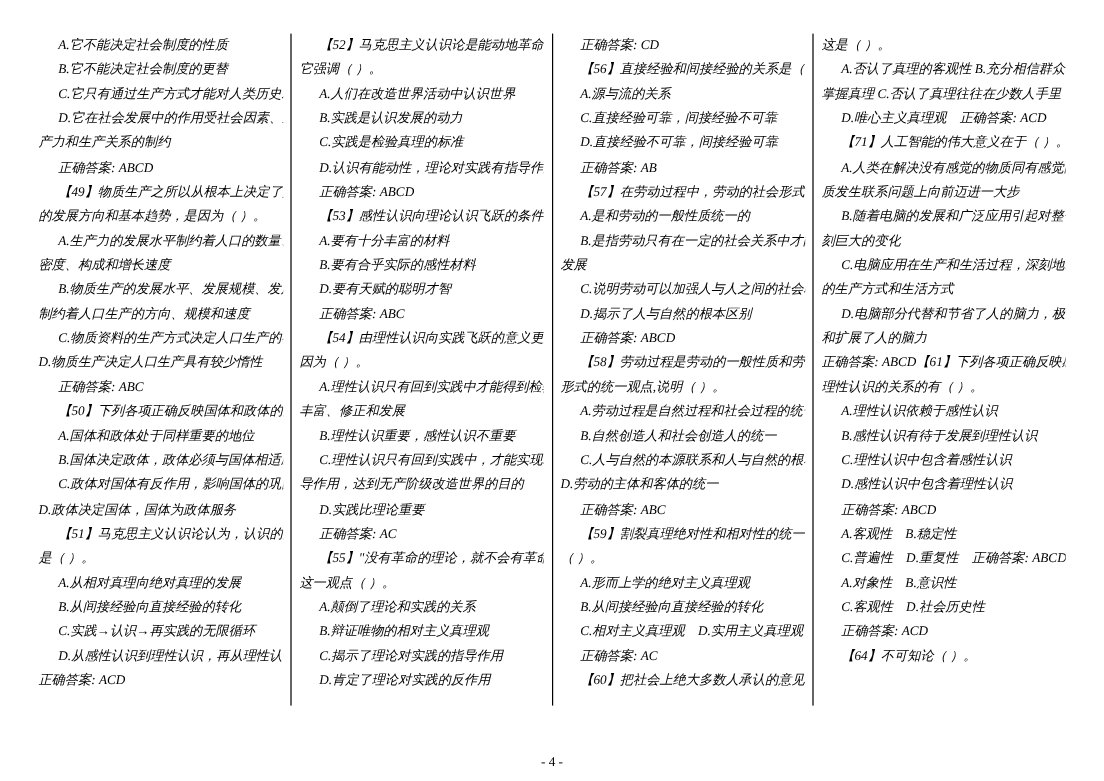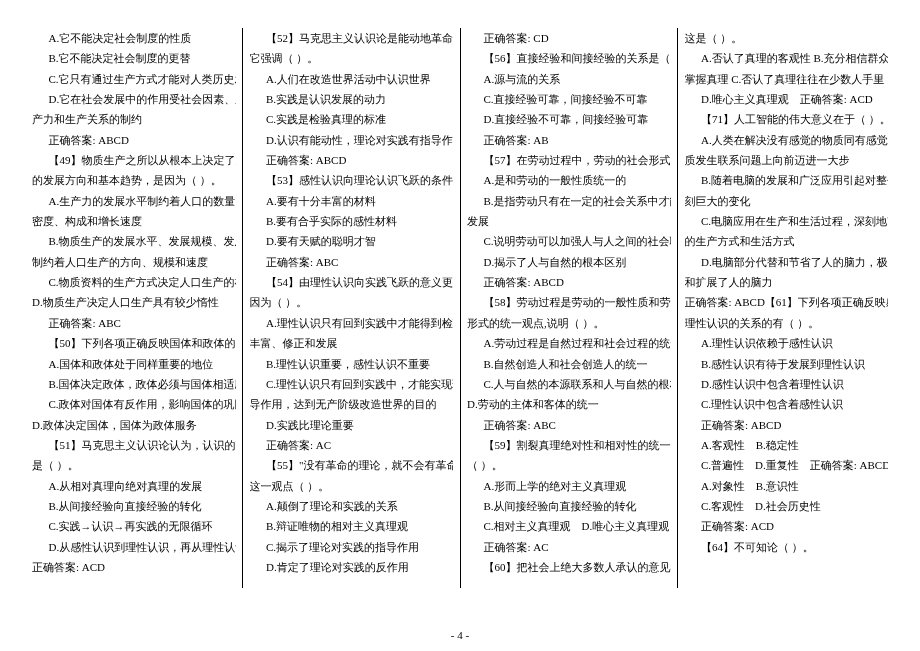--- a/index.html
+++ b/index.html
@@ -16,20 +16,21 @@
     position: relative;
     box-sizing: border-box;
     padding: 28px 32px 40px 32px;
   }
   .columns {
     column-count: 4;
     column-gap: 14px;
     column-fill: auto;
     height: 560px;
     column-rule: 1px solid #000;
+    font-style: italic;
   }
   .line {
     line-height: 1.85;
     text-align: left;
     white-space: nowrap;
     overflow: hidden;
   }
   .indent1 { padding-left: 1.5em; }
   .indent0 { padding-left: 0; }
   .footer {
@@ -117,42 +118,42 @@
       <div class="line indent0">形式的统一观点,说明（ ）。</div>
       <div class="line indent1">A.劳动过程是自然过程和社会过程的统一</div>
       <div class="line indent1">B.自然创造人和社会创造人的统一</div>
       <div class="line indent1">C.人与自然的本源联系和人与自然的根本区别</div>
       <div class="line indent0">D.劳动的主体和客体的统一</div>
       <div class="line indent1">正确答案: ABC</div>
       <div class="line indent1">【59】割裂真理绝对性和相对性的统一会导致</div>
       <div class="line indent0">（ ）。</div>
       <div class="line indent1">A.形而上学的绝对主义真理观</div>
       <div class="line indent1">B.从间接经验向直接经验的转化</div>
-      <div class="line indent1">C.相对主义真理观　D.唯心主义真理观</div>
+      <div class="line indent1">C.相对主义真理观　D.实用主义真理观</div>
       <div class="line indent1">正确答案: AC</div>
       <div class="line indent1">【60】把社会上绝大多数人承认的意见视为真理，</div>
       <div class="line indent0">这是（ ）。</div>
       <div class="line indent1">A.否认了真理的客观性 B.充分相信群众，使群众</div>
       <div class="line indent0">掌握真理 C.否认了真理往往在少数人手里</div>
       <div class="line indent1">D.唯心主义真理观　正确答案: ACD</div>
       <div class="line indent1">【71】人工智能的伟大意义在于（ ）。</div>
       <div class="line indent1">A.人类在解决没有感觉的物质同有感觉能力的物</div>
       <div class="line indent0">质发生联系问题上向前迈进一大步</div>
       <div class="line indent1">B.随着电脑的发展和广泛应用引起对整个世界深</div>
       <div class="line indent0">刻巨大的变化</div>
       <div class="line indent1">C.电脑应用在生产和生活过程，深刻地改变了人们</div>
       <div class="line indent0">的生产方式和生活方式</div>
       <div class="line indent1">D.电脑部分代替和节省了人的脑力，极大地延伸</div>
       <div class="line indent0">和扩展了人的脑力</div>
       <div class="line indent0">正确答案: ABCD【61】下列各项正确反映感性认识与</div>
       <div class="line indent0">理性认识的关系的有（ ）。</div>
       <div class="line indent1">A.理性认识依赖于感性认识</div>
       <div class="line indent1">B.感性认识有待于发展到理性认识</div>
+      <div class="line indent1">C.理性认识中包含着感性认识</div>
       <div class="line indent1">D.感性认识中包含着理性认识</div>
-      <div class="line indent1">C.理性认识中包含着感性认识</div>
       <div class="line indent1">正确答案: ABCD</div>
       <div class="line indent1">A.客观性　B.稳定性</div>
       <div class="line indent1">C.普遍性　D.重复性　正确答案: ABCD</div>
       <div class="line indent1">A.对象性　B.意识性</div>
       <div class="line indent1">C.客观性　D.社会历史性</div>
       <div class="line indent1">正确答案: ACD</div>
       <div class="line indent1">【64】不可知论（ ）。</div>
     </div>
   <div class="footer">- 4 -</div>
 </div>

